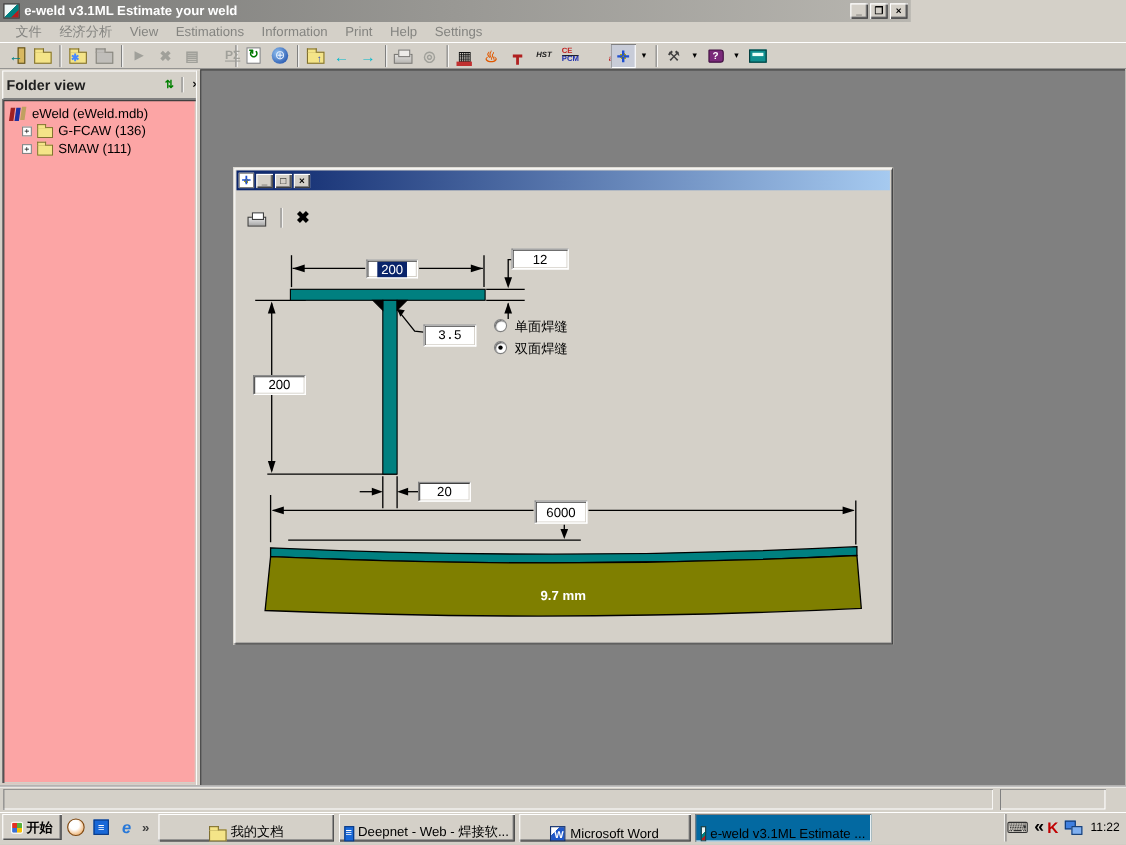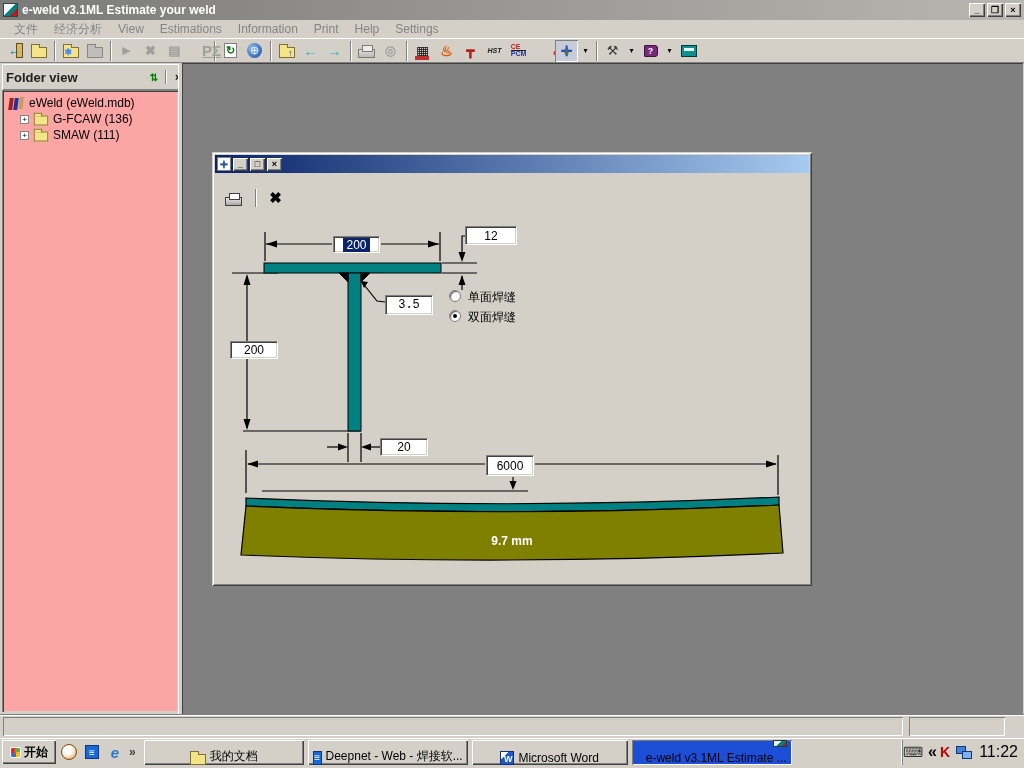--- a/index.html
+++ b/index.html
@@ -4,21 +4,21 @@
 <style>
   * { box-sizing: border-box; margin: 0; padding: 0; }
   html,body { width:1024px; height:768px; overflow:hidden;
     font-family:"Liberation Sans", sans-serif; background:#d4d0c8; }
   .abs { position:absolute; }
   .btn { display:inline-flex; align-items:center; justify-content:center;
          background:#d4d0c8; box-shadow: inset 1px 1px 0 #ffffff, inset -1px -1px 0 #404040,
          inset -2px -2px 0 #808080; font-size:10px; color:#000; }
 
   
-  #titlebar { left:0; top:0; width:1024px; height:20px;
+  #titlebar { left:0; top:0; width:828px; height:20px;
     background:linear-gradient(90deg,#7a7a78,#b8b6b0); display:flex; align-items:center; padding:0 3px;justify-content:flex-end; }
   #titlebar .title { color:#fff; font-weight:bold; font-size:12px; margin-left:4px; flex:1;
     white-space:nowrap; overflow:hidden; }
   .winbtn { width:16px; height:14px; margin-left:2px; font-weight:bold; font-size:9px; line-height:10px; }
   .i-app { width:15px; height:14px; background:linear-gradient(135deg,#f0f8f8 45%,#008080 45% 70%,#b02020 70%);
     border:1px solid #404040; }
 
   #menubar { left:0; top:20px; width:1024px; height:18px; background:#d4d0c8;
     display:flex; align-items:center; padding-left:6px; }
   #menubar span { color:#848480; font-size:12px; padding:0 8px; }
@@ -35,21 +35,21 @@
   .door { position:absolute; right:3px; top:3px; width:7px; height:15px; background:#d8b860; border:1px solid #605020; }
   .i-folder { position:relative; width:16px; height:11px; background:#f4e488; border:1px solid #807030; margin-top:3px; }
   .i-folder::before { content:""; position:absolute; left:-1px; top:-4px; width:7px; height:3px;
      background:#f4e488; border:1px solid #807030; border-bottom:none; }
   .i-folder.fgray { background:#c0beba; border-color:#88867e; }
   .i-folder.fgray::before { background:#c0beba; border-color:#88867e; }
   .ovl { position:absolute; font-size:9px; font-weight:bold; color:#2040c0; right:1px; top:0; z-index:2; }
   .ovl.spark { color:#4888ff; left:1px; right:auto; top:-1px; }
   .g-run { color:#a0a09a; font-size:11px; }
   .g-x { color:#a0a09a; font-weight:bold; }
-  .g-sum { color:#a0a09a; font-size:15px; font-weight:bold; text-decoration:underline;padding-left:26px; }
+  .g-sum { color:#a0a09a; font-size:11px; font-weight:bold; text-decoration:underline;padding-left:26px; }
   .onpage { background:#fff; border:1px solid #808080; font-size:11px; font-weight:bold; color:#007800;
     padding:0 1px; line-height:13px; }
   .i-globe { width:15px; height:15px; border-radius:50%; background:radial-gradient(circle at 35% 35%,#90c0f0,#1040a0);
     color:#eaf2ff; font-size:11px; display:flex; align-items:center; justify-content:center; }
   .g-nav { color:#00b8cc; font-weight:bold; font-size:14px; }
   .i-printer { position:relative; width:17px; height:9px; background:linear-gradient(#e8e8e8,#a8a8a8);
     border:1px solid #404040; margin-top:6px; }
   .i-printer::before { content:""; position:absolute; left:3px; top:-5px; width:9px; height:5px;
     background:#fff; border:1px solid #404040; }
   .i-printer.pgray { filter:grayscale(1) opacity(.6); }
@@ -135,31 +135,31 @@
     background:conic-gradient(#58b03c 0 25%, #f8c000 0 50%, #3870d8 0 75%, #e33022 0); }
   .qlicon { width:20px; height:20px; display:inline-flex; align-items:center; justify-content:center;
     margin-left:3px; font-size:13px; }
   .i-rabbit { width:16px; height:16px; border-radius:50%; background:radial-gradient(circle at 40% 35%,#fff 35%,#e89030); border:1px solid #804810; }
   .i-bluedoc { width:14px; height:14px; background:#1868d8; border:1px solid #0a3880; color:#fff; font-size:10px;
     display:flex; align-items:center; justify-content:center; font-weight:bold; }
   .g-ie { color:#2878d8; font-weight:bold; font-style:italic; font-size:15px; }
   .chev { font-size:12px; font-weight:bold; color:#404040; margin:0 4px; }
   .taskbtn { height:25px; margin-left:4px; display:inline-flex; align-items:flex-end; gap:4px;
     padding:0 5px; font-size:12px; color:#000; white-space:nowrap; overflow:hidden; }
-  .taskbtn.active { box-shadow: inset 1px 1px 0 #808080, inset -1px -1px 0 #fff; background:#1d4ed8;flex-direction:column; }
+  .taskbtn.active { box-shadow: inset 1px 1px 0 #808080, inset -1px -1px 0 #fff; background:#0369a1; }
   .i-word { width:14px; height:14px; background:linear-gradient(135deg,#fff 30%,#2058c8 30%); border:1px solid #103070;
     color:#fff; font-size:9px; font-weight:bold; display:flex; align-items:flex-end; justify-content:flex-end; padding:0 1px; }
   .i-eweld { width:14px; height:14px; background:linear-gradient(135deg,#e8f4f4 45%,#008080 45% 72%,#b02020 72%); border:1px solid #204040; }
   #tray { margin-left:auto; display:flex; align-items:center; height:25px; padding-right:6px;
     border-left:1px solid #808080; box-shadow:-1px 0 0 #fff; }
   #tray .k { color:#c00000; font-weight:bold; font-size:14px; margin:0 3px; }
   .i-net { position:relative; width:16px; height:13px; margin:0 3px; }
   .i-net::before, .i-net::after { content:""; position:absolute; width:8px; height:6px; background:#4080e0; border:1px solid #103870; }
   .i-net::before { left:0; top:0; } .i-net::after { right:0; bottom:0; background:#80b0f0; }
-  #clock { font-size:16px; color:#000; margin-left:4px; }
+  #clock { font-size:11px; color:#000; margin-left:4px; }
   .kbd { font-size:14px; color:#303030; margin-right:5px; }
 </style>
 </head>
 <body>
 
 <div class="abs" id="titlebar">
   <span class="i-app"></span>
   <span class="title">e-weld v3.1ML Estimate your weld</span>
   <span class="btn winbtn">_</span>
   <span class="btn winbtn">❐</span>

